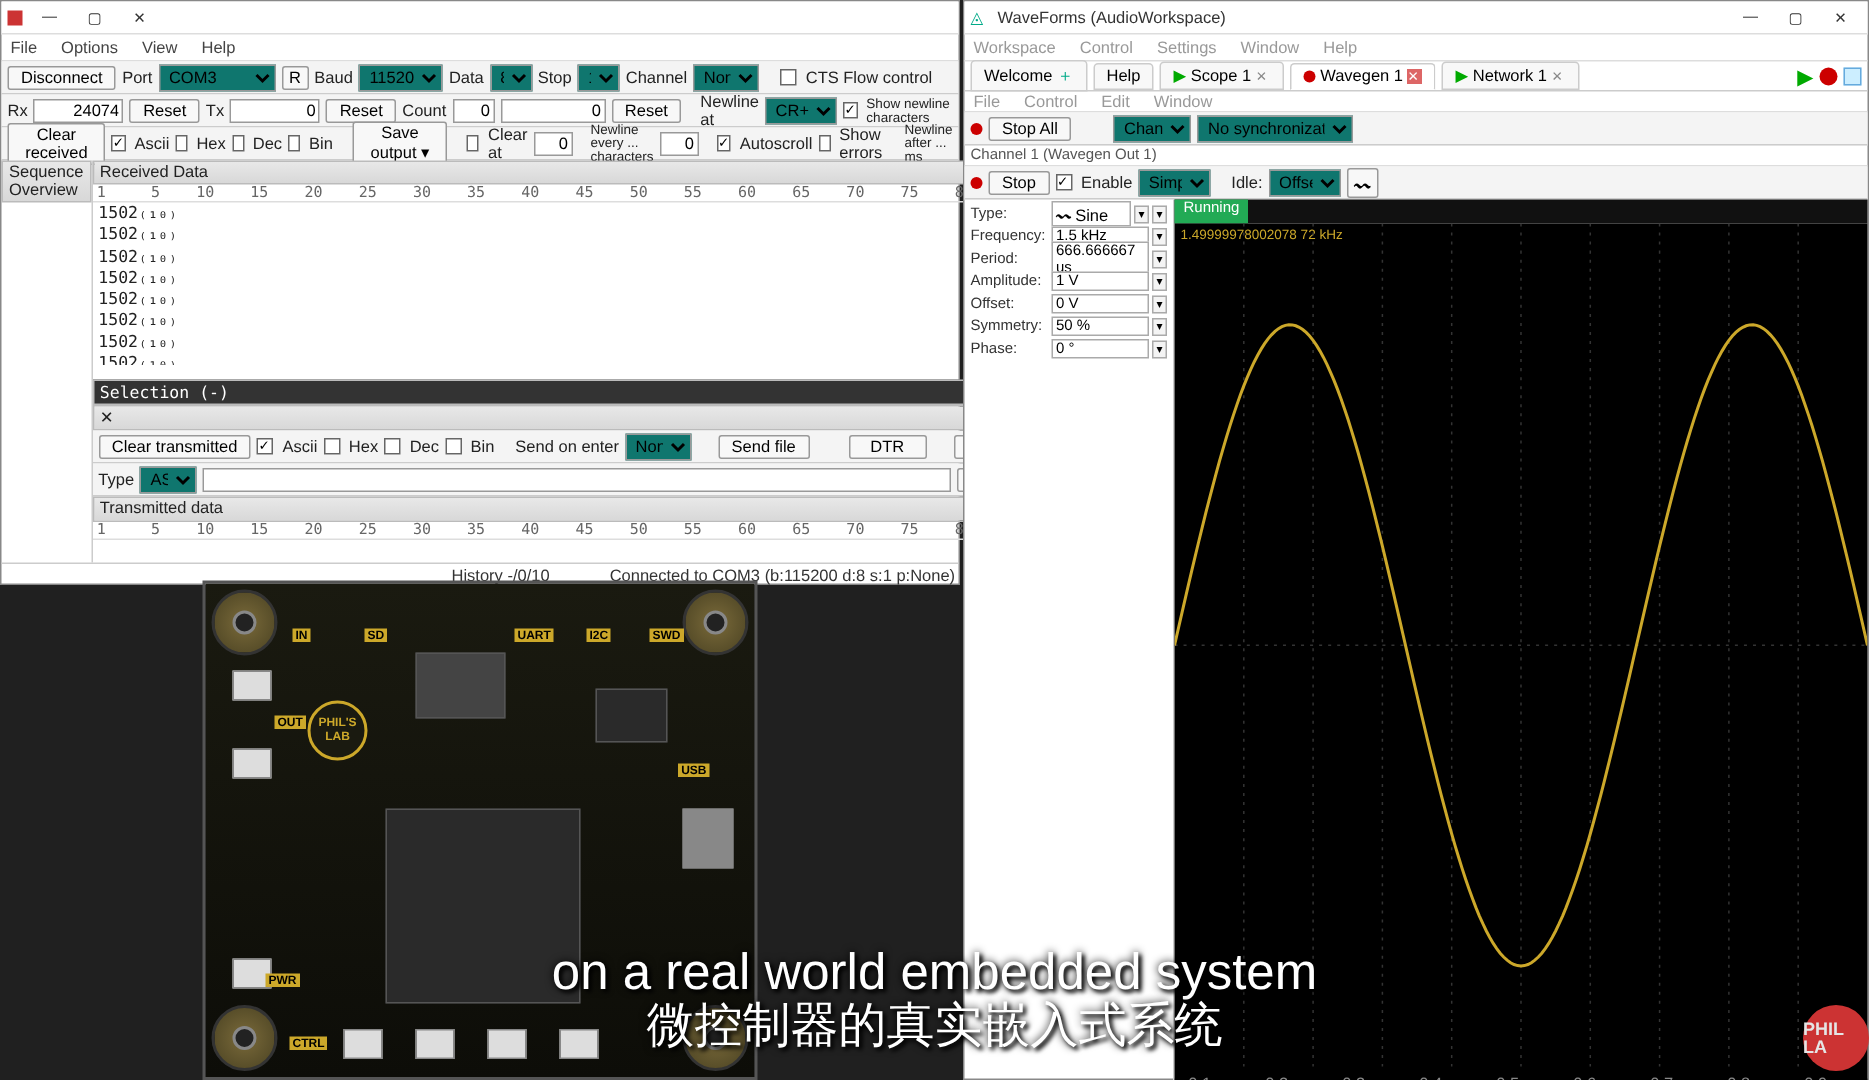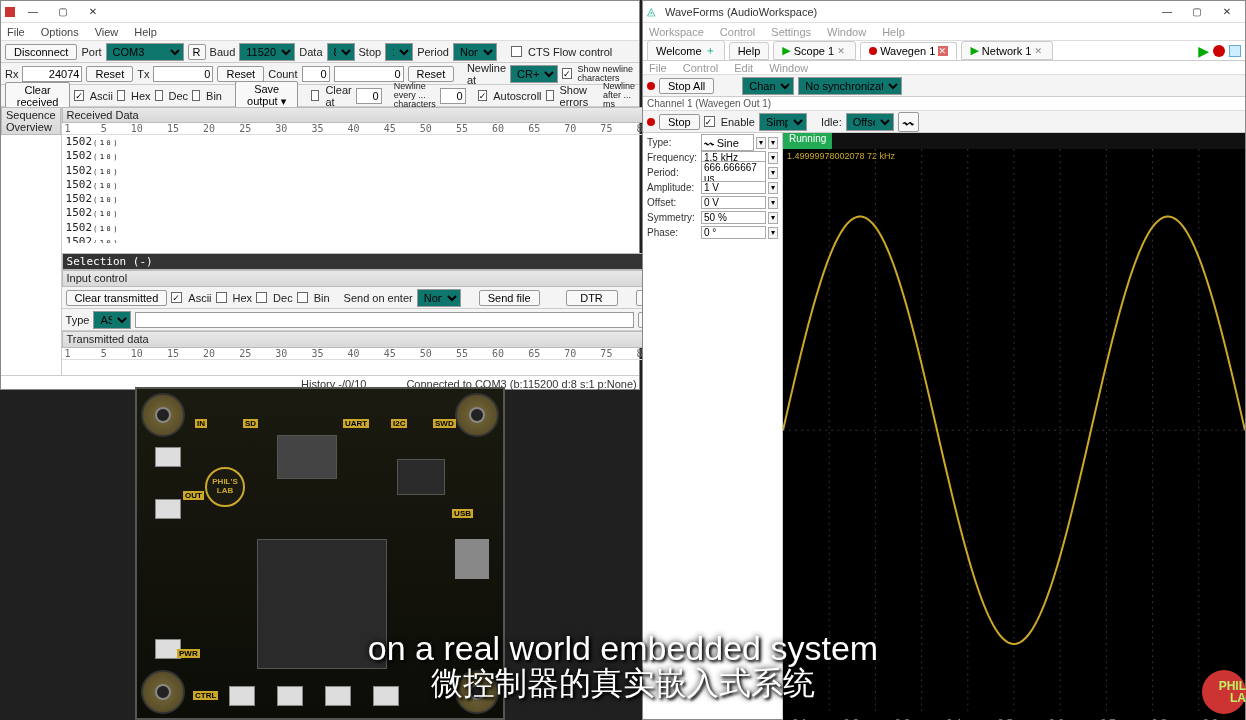--- a/index.html
+++ b/index.html
@@ -62,21 +62,21 @@
     <button class="btn">Disconnect</button>
     <span class="lbl">Port</span>
     <select class="sel" style="width:78px"><option>COM3</option></select>
     <button class="btn" style="padding:1px 4px">R</button>
     <span class="lbl">Baud</span>
     <select class="sel" style="width:56px"><option>115200</option></select>
     <span class="lbl">Data</span>
     <select class="sel" style="width:28px"><option>8</option></select>
     <span class="lbl">Stop</span>
     <select class="sel" style="width:28px"><option>1</option></select>
-    <span class="lbl">Period</span>
+    <span class="lbl">Channel</span>
     <select class="sel" style="width:44px"><option>None</option></select>
     <span style="width:6px"></span>
     <span class="cb"></span>
     <span class="lbl">CTS Flow control</span>
   </div>
 
   <div class="toolbar">
     <span class="lbl">Rx</span>
     <input class="inp" style="width: 60px; text-align: right;" value="24074">
     <button class="btn">Reset</button>
@@ -134,21 +134,20 @@
           <div class="mono">1502₍₁₀₎</div>
           <div class="mono">1502₍₁₀₎</div>
           <div class="mono">1502₍₁₀₎</div>
           <div class="mono">1502₍₁₀₎</div>
           <div class="mono">1502₍₁₀₎</div>
           <div class="mono">1502₍₁₀₎</div>
         </div>
       <div style="height:10px"></div>
       <div class="panel-hdr" style="background:#333;color:#fff;font-family:monospace">Selection (-)</div>
       <div class="panel-hdr" style="display:flex">
-          <span style="flex:1">Input control</span>
           <span>✕</span>
         </div>
       <div class="toolbar">
         <button class="btn">Clear transmitted</button>
         <span class="cb checked"></span>
           <span class="lbl">Ascii</span>
         <span class="cb"></span>
           <span class="lbl">Hex</span>
         <span class="cb"></span>
           <span class="lbl">Dec</span>
@@ -207,21 +206,21 @@
   <div class="conn" style="left:18px;top:250px;width:26px;height:20px"></div>
   <div class="conn" style="left:92px;bottom:12px;width:26px;height:20px"></div>
   <div class="conn" style="left:140px;bottom:12px;width:26px;height:20px"></div>
   <div class="conn" style="left:188px;bottom:12px;width:26px;height:20px"></div>
   <div class="conn" style="left:236px;bottom:12px;width:26px;height:20px"></div>
   <div class="ylabel" style="left:58px;top:30px">IN</div>
   <div class="ylabel" style="left:106px;top:30px">SD</div>
   <div class="ylabel" style="left:206px;top:30px">UART</div>
   <div class="ylabel" style="left:254px;top:30px">I2C</div>
   <div class="ylabel" style="left:296px;top:30px">SWD</div>
-  <div class="ylabel" style="left:46px;top:102px">OUT</div>
+  <div class="ylabel" style="left:46px;top:88px">OUT</div>
   <div class="ylabel" style="right:30px;top:120px">USB</div>
   <div class="ylabel" style="left:40px;top:260px">PWR</div>
   <div class="ylabel" style="left:56px;bottom:18px">CTRL</div>
   <div style="position:absolute;left:68px;top:78px;width:40px;height:40px;border-radius:50%;background:#1a1a10;border:2px solid #cca82a;color:#cca82a;font-size:8px;text-align:center;padding-top:8px;font-weight:bold">PHIL'S LAB</div>
 </div>
 
 <div class="app" style="left:642px;top:0;width:604px;height:720px">
   <div class="titlebar">
     <span class="icon" style="color:#0a8">◬</span>
     <span class="title">WaveForms (AudioWorkspace)</span>
@@ -368,13 +367,13 @@
           </div>
       </div>
     </div>
   </div>
 
 </div>
 
 <div class="subtitle" style="bottom:52px;color:#fff;font-size:34px;font-weight:500">on a real world embedded system</div>
 <div class="subtitle" style="bottom:14px;color:#fff;font-size:32px">微控制器的真实嵌入式系统</div>
 
-<div style="position:absolute;right:0;bottom:6px;width:44px;height:44px;border-radius:50%;background:#c33;color:#bef264;font-weight:bold;font-size:12px;display:flex;align-items:center;justify-content:center;text-align:right;line-height:1">PHIL LA</div>
+<div style="position:absolute;right:0;bottom:6px;width:44px;height:44px;border-radius:50%;background:#c33;color:#e5e5e5;font-weight:bold;font-size:12px;display:flex;align-items:center;justify-content:center;text-align:left;line-height:1">PHIL LA</div>
 
 </body></html>

